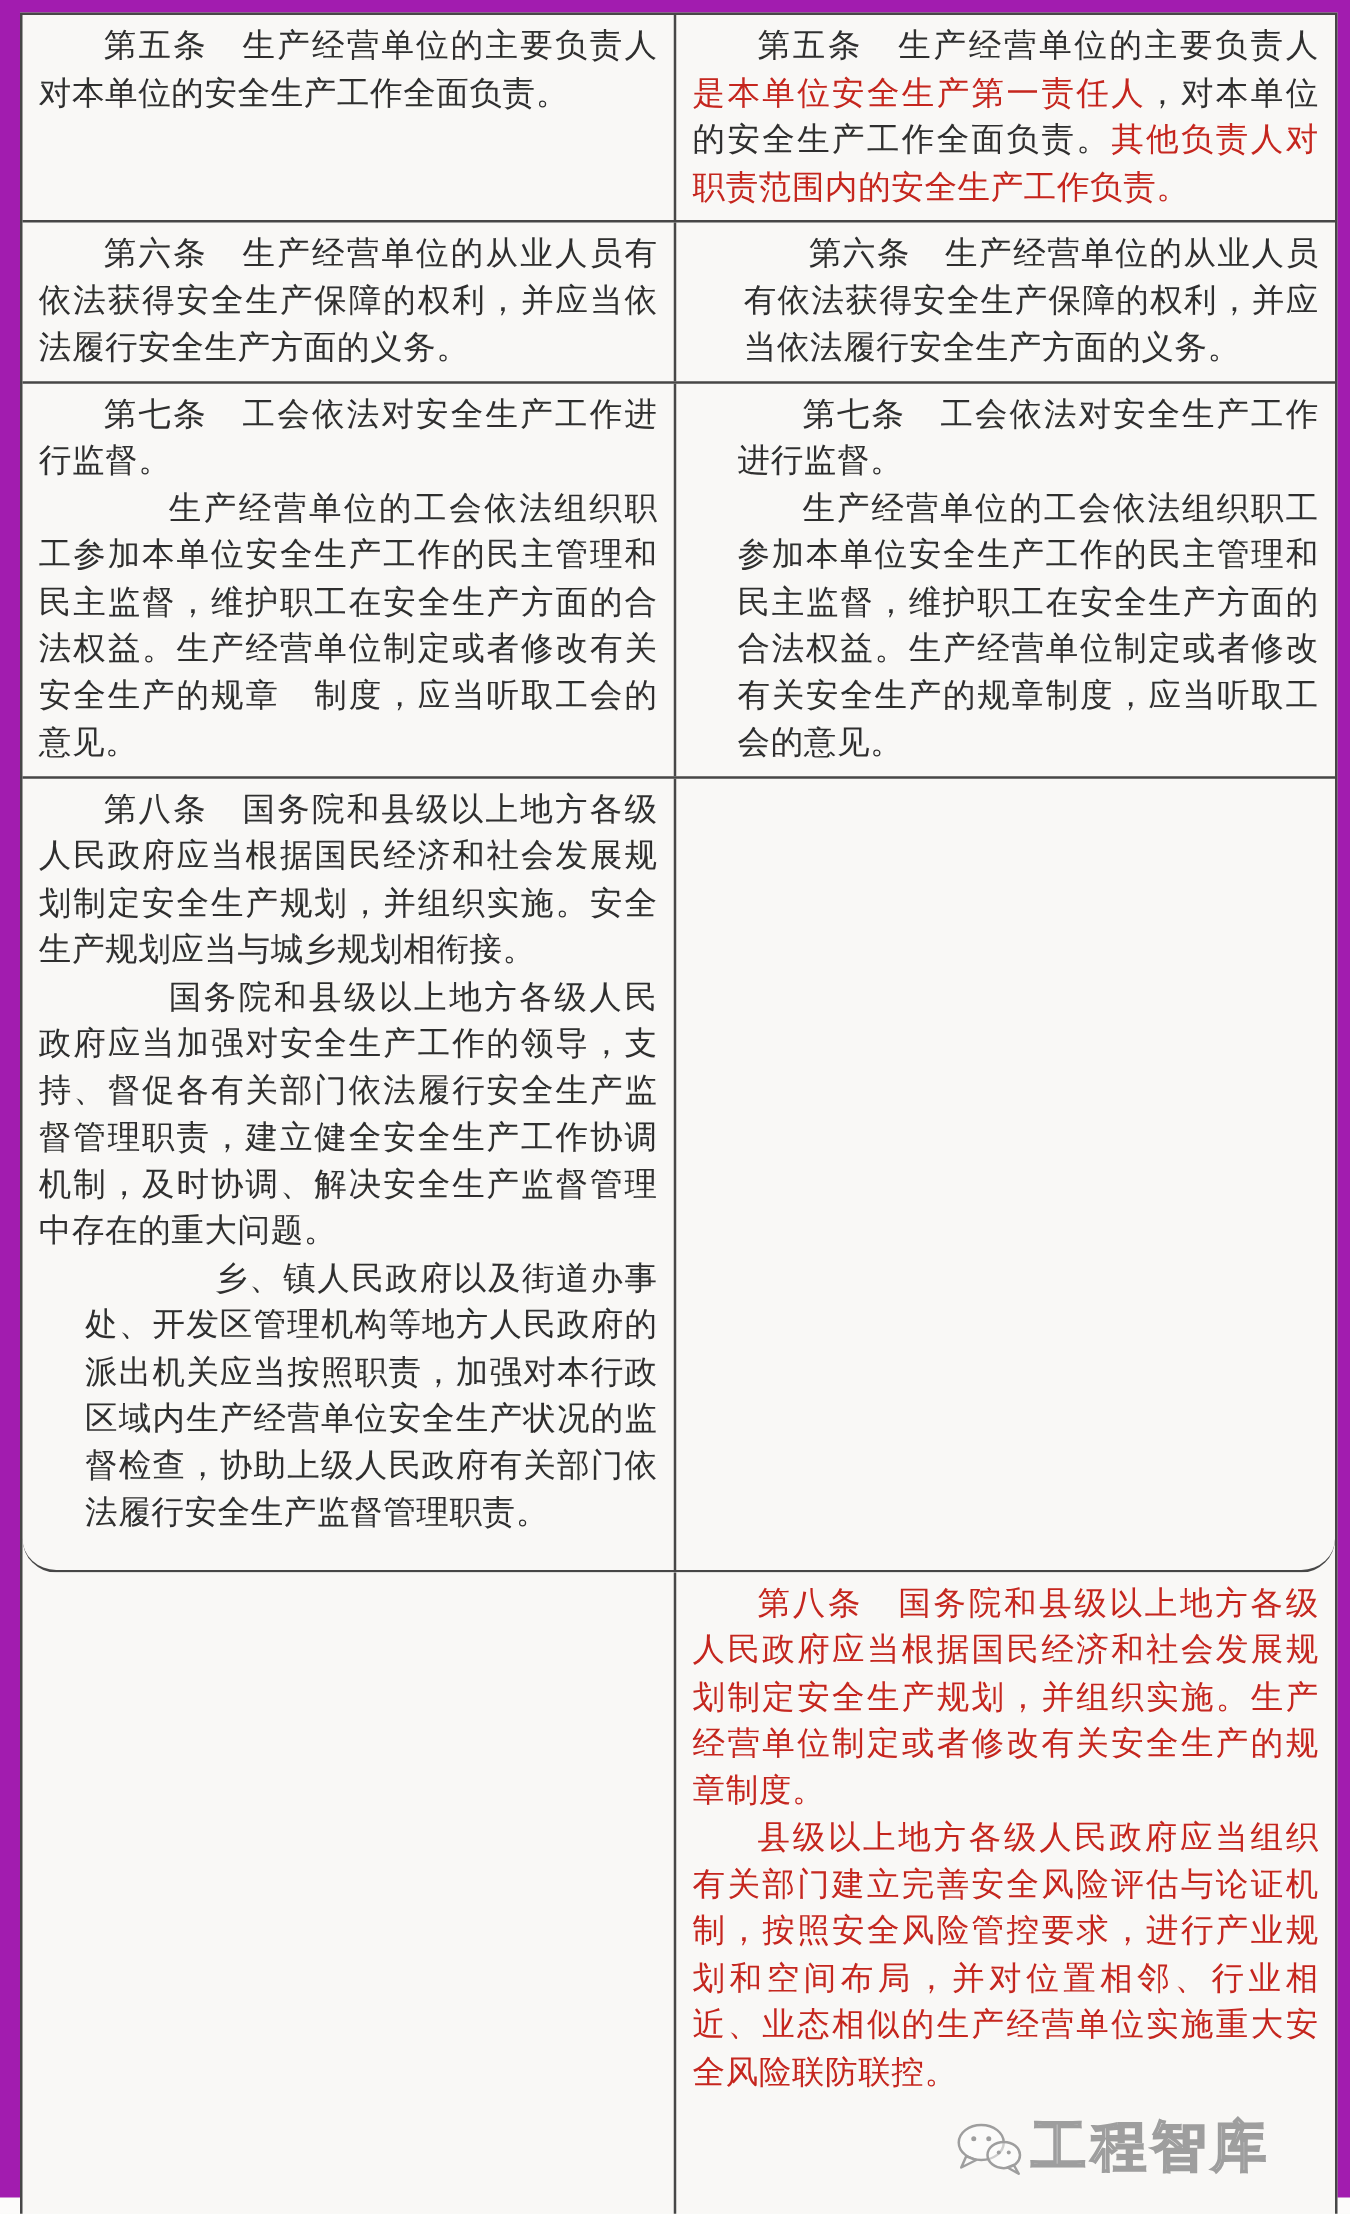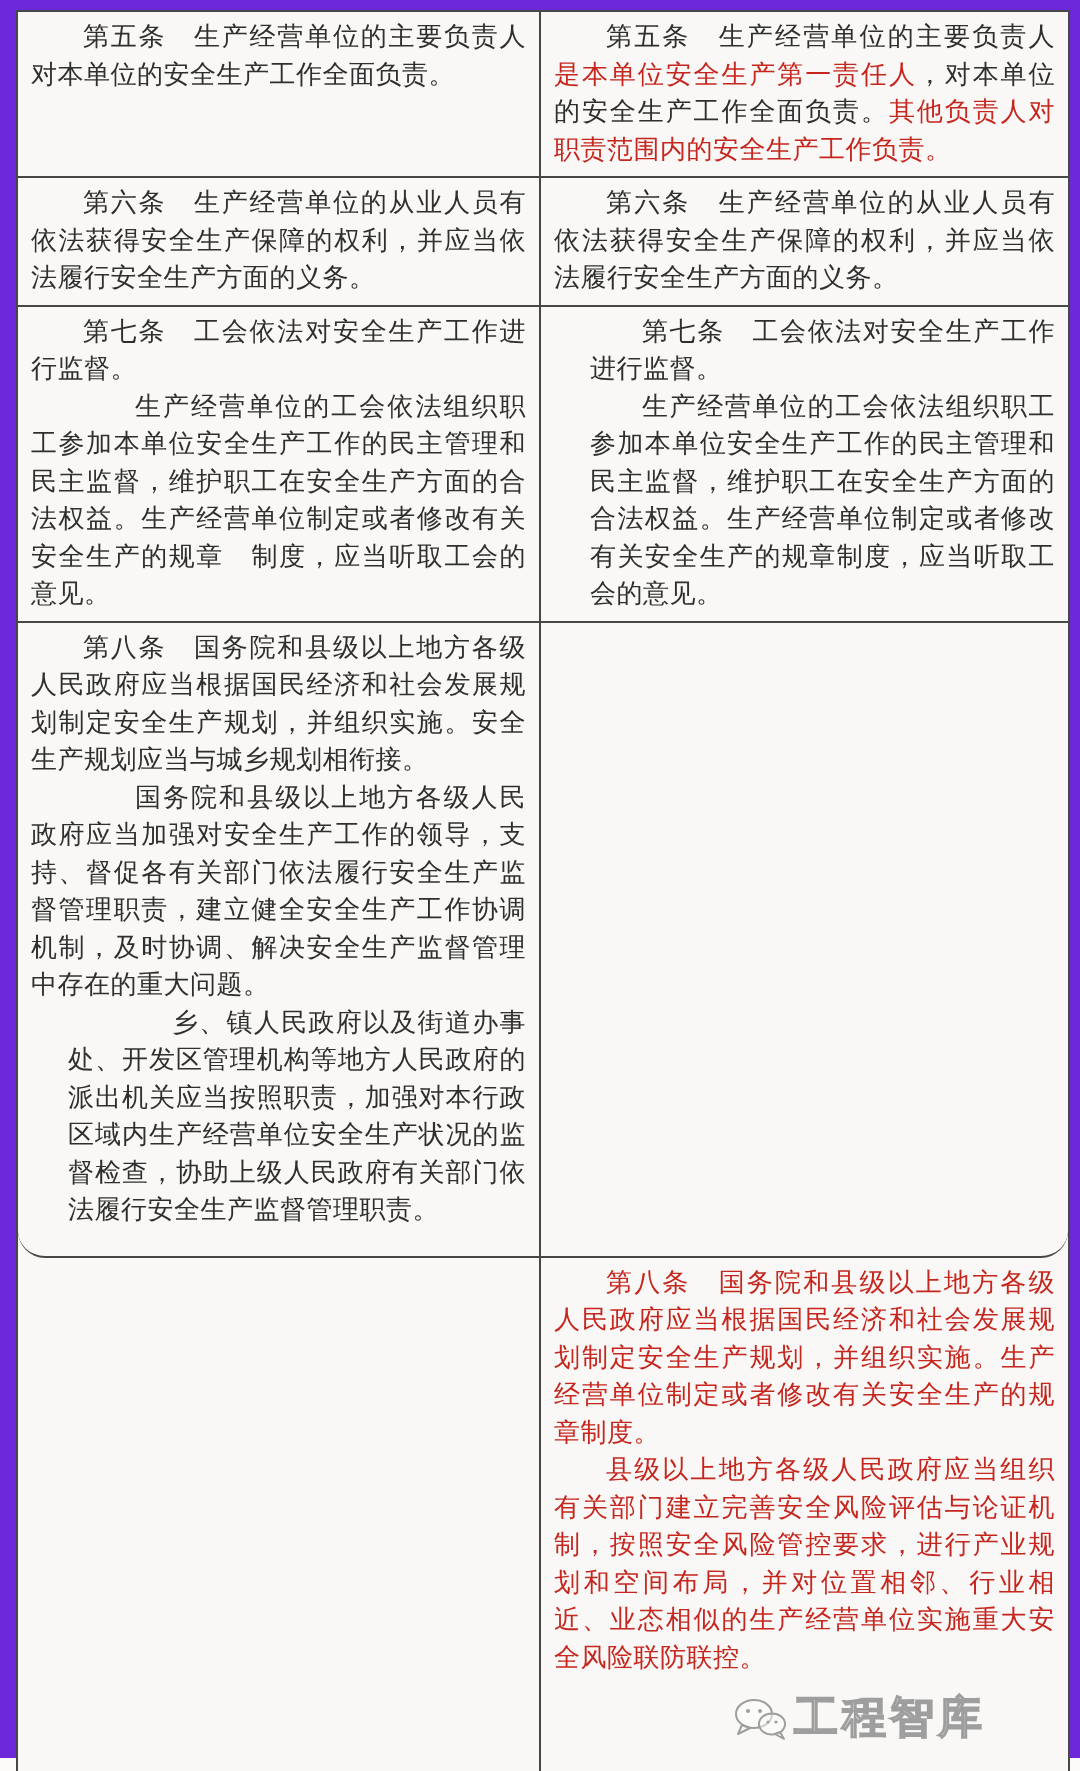--- a/index.html
+++ b/index.html
@@ -2,21 +2,21 @@
 <html style="--red: #c5261e; --ink: #2f2f2f; --border: #474747; --cellbg: #f9f8f6;"><head>
 <meta charset="utf-8">
 <style>
   html,body{margin:0;padding:0;}
   body{
     width:1080px;height:1771px;
     background:#fcfbfa;
     font-family:"Liberation Sans","DejaVu Sans",sans-serif;
     overflow:hidden;
   }
-  .page{position:relative;width:1080px;height:1758px;background:#6d28d9;}
+  .page{position:relative;width:1080px;height:1758px;background:#a21caf;}
   .cmp-table{
     position:absolute;left:16px;top:10px;width:1050px;
     border:2px solid var(--border,#474747);
     background:var(--cellbg,#f9f8f6);
     box-sizing:content-box;
   }
   .row{
     display:grid;
     grid-template-columns:523px 1fr;
     border-bottom:2px solid var(--border,#474747);
@@ -28,21 +28,21 @@
     margin:0;
     font-size:26px;
     line-height:37.5px;
     color:var(--ink,#2f2f2f);
     text-align:justify;
     letter-spacing:0.5px;
   }
   .seg.red{color:var(--red,#c5261e);margin-top:21px;}
   .watermark{
     position:absolute;
-    left:730px;top:1688px;
+    left:761px;top:1688px;
     display:flex;align-items:center;gap:6px;
     opacity:0.85;
     pointer-events:none;
   }
   .wm-text{
     font-size:44px;
     font-weight:bold;
     color:rgba(255,255,255,0.45);
     -webkit-text-stroke:1.5px #8f8f8f;
     letter-spacing:4px;
@@ -56,21 +56,21 @@
 <div class="page">
   <div class="cmp-table" id="cmp-table">
       <div class="row" style="min-height: 158px;">
         <div class="cell left">
           <p class="para" style="text-indent: 2em;"><span class="seg">第五条　生产经营单位的主要负责人对本单位的安全生产工作全面负责。</span></p>
         </div>
         <div class="cell right">
           <p class="para" style="text-indent: 2em;"><span class="seg">第五条　生产经营单位的主要负责人</span><span class="seg red">是本单位安全生产第一责任人</span><span class="seg">，对本单位的安全生产工作全面负责。</span><span class="seg red">其他负责人对职责范围内的安全生产工作负责。</span></p>
         </div>
       </div>
-      <div class="row" style="min-height: 116px;">
+      <div class="row" style="min-height: 116px; gap: 41px;">
         <div class="cell left">
           <p class="para" style="text-indent: 2em;"><span class="seg">第六条　生产经营单位的从业人员有依法获得安全生产保障的权利，并应当依法履行安全生产方面的义务。</span></p>
         </div>
         <div class="cell right">
           <p class="para" style="text-indent: 2em;"><span class="seg">第六条　生产经营单位的从业人员有依法获得安全生产保障的权利，并应当依法履行安全生产方面的义务。</span></p>
         </div>
       </div>
       <div class="row" style="min-height: 276px; gap: 36px;">
         <div class="cell left">
           <p class="para" style="text-indent: 2em;"><span class="seg">第七条　工会依法对安全生产工作进行监督。</span></p>

